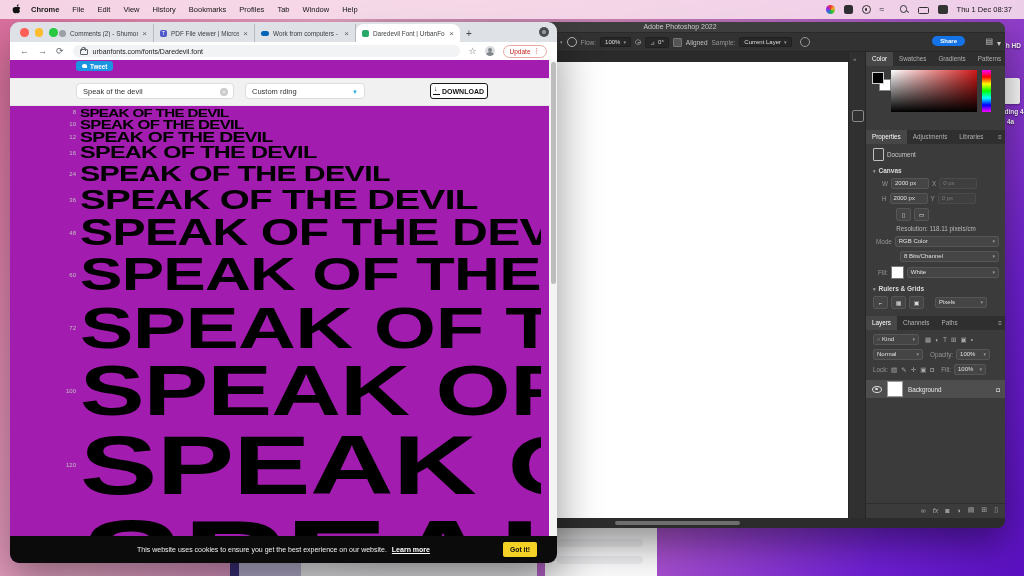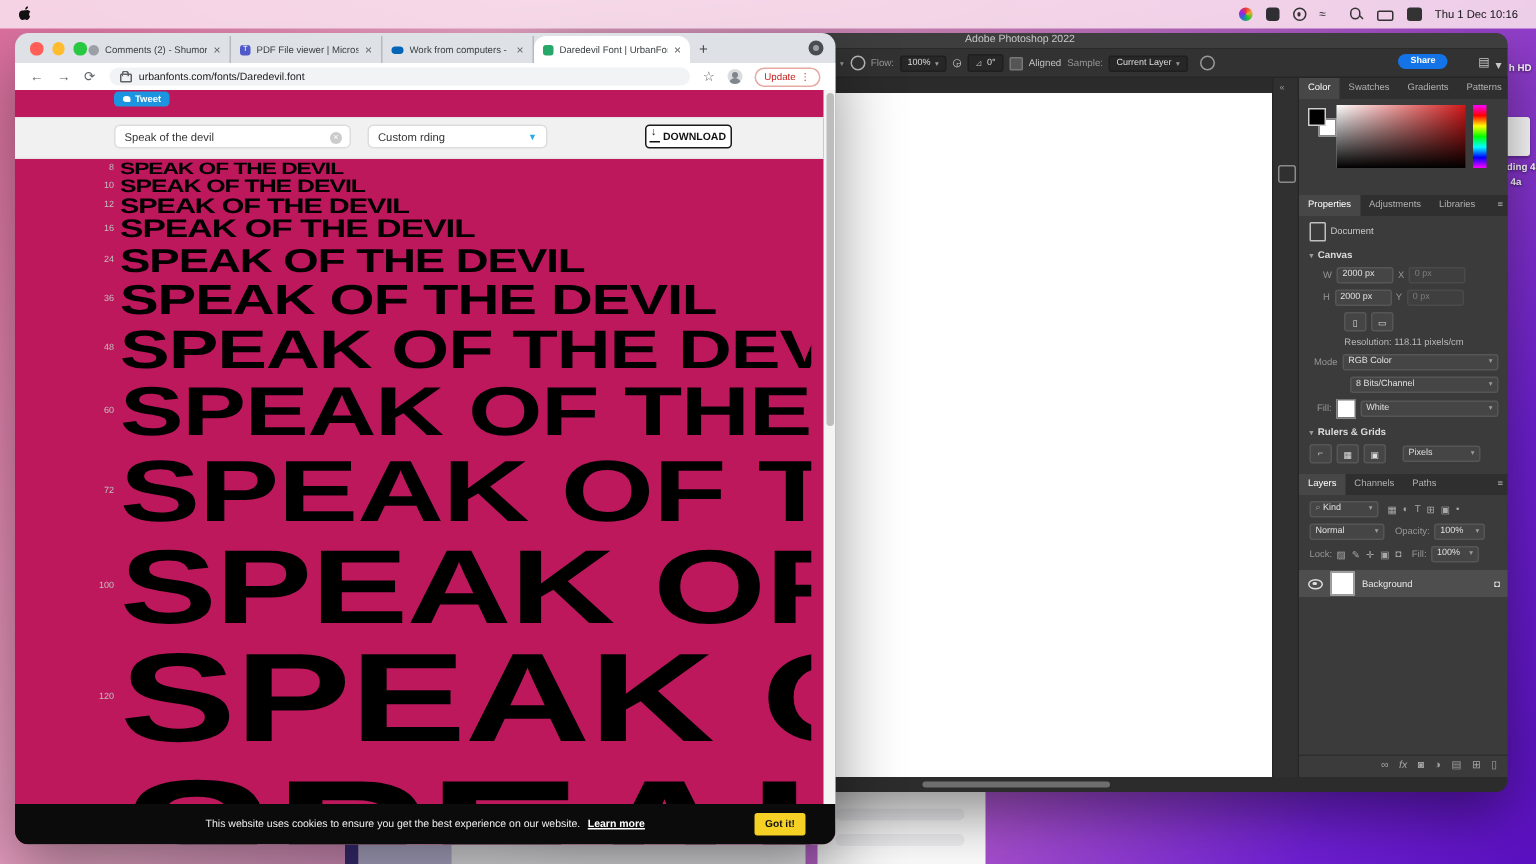--- a/index.html
+++ b/index.html
@@ -97,21 +97,21 @@
   .omnibox{flex:1;height:12px;background:#f1f3f4;border-radius:7px;display:flex;align-items:center;padding:0 7px;gap:5px}
   .lock{width:6px;height:4.5px;border:1px solid #5f6368;border-radius:1px;position:relative;margin-top:2px}
   .lock:before{content:"";position:absolute;left:0.8px;top:-3px;width:3px;height:3px;border:1px solid #5f6368;border-bottom:none;border-radius:3px 3px 0 0}
   .url{font-size:7px;color:#202124}
   .star{color:#5f6368;font-size:9px;margin-left:8px}
   .avatar{width:10px;height:10px;border-radius:50%;background:#dadce0;margin-left:8px;position:relative;overflow:hidden}
   .avatar:before{content:"";position:absolute;left:3px;top:1.5px;width:4px;height:4px;border-radius:50%;background:#80868b}
   .avatar:after{content:"";position:absolute;left:1px;top:6px;width:8px;height:5px;border-radius:4px 4px 0 0;background:#80868b}
   .update{margin-left:8px;border:1px solid #e8a9a3;border-radius:8px;color:#c5221f;font-size:6.5px;
     padding:1.5px 6px;display:flex;align-items:center;gap:3px;background:#fff}
-  .content{position:absolute;left:0;right:0;top:38px;bottom:0;background:#be185d}
+  .content{position:absolute;left:0;right:0;top:38px;bottom:0;background:#a21caf}
   .tweet{position:absolute;left:66px;top:1px;height:10px;background:#1b95e0;border-radius:3px;color:#fff;
     font-size:6.3px;font-weight:bold;display:flex;align-items:center;gap:3px;padding:0 6px}
   .bird{width:5px;height:4px;background:#fff;border-radius:60% 70% 20% 60%}
   .ptoolbar{position:absolute;left:0;right:8px;top:18px;height:26px;background:#f1f1f1;border-top:1px solid #e6e6e6;border-bottom:1px solid #e6e6e6}
   .txtinput{position:absolute;left:66px;top:4px;width:158px;height:16px;background:#fff;border:1px solid #ddd;border-radius:4px;
     font-size:7.5px;color:#333;line-height:16px;padding:0 6px;box-sizing:border-box}
   .clearx{position:absolute;right:5px;top:4px;width:8px;height:8px;border-radius:50%;background:#ccc;color:#fff;
     font-size:6px;line-height:8px;text-align:center}
   .seldd{position:absolute;left:235px;top:4px;width:120px;height:16px;background:#fff;border:1px solid #ddd;border-radius:4px;
     font-size:7.5px;color:#333;line-height:16px;padding:0 6px;box-sizing:border-box}
@@ -433,23 +433,35 @@
     <span class="gotit">Got it!</span>
   </div>
 </div>
 
 <div class="menubar">
   <span class="applelogo">
     <svg width="9" height="11" viewBox="0 0 10 12">
         <path d="M7.4 1C7 2 6.1 2.6 5.3 2.5 5.2 1.5 6 .4 7.1.1c.2.3.3.6.3.9zM5 3.1c.9 0 1.4-.4 2.2-.2 1.2.3 1.9 1.3 1.9 1.3-1 .8-1.3 2.3-.2 3.5-.4 1.1-1.2 2.5-2.1 2.5-.8 0-1-.4-1.8-.4s-1.1.4-1.9.4C2 10.2.7 8.2.7 6.2.7 4.3 2 3.3 3.2 3.3c.8 0 1.2-.2 1.8-.2z" fill="#111"></path>
       </svg>
   </span>
+  <div class="items">
+    <span class="app">Chrome</span>
+    <span>File</span>
+    <span>Edit</span>
+    <span>View</span>
+    <span>History</span>
+    <span>Bookmarks</span>
+    <span>Profiles</span>
+    <span>Tab</span>
+    <span>Window</span>
+    <span>Help</span>
+  </div>
   <div class="mb-right">
     <span class="sicon ic-color"></span>
     <span class="sicon ic-dark"></span>
     <span class="sicon ic-rec"></span>
     <span class="ic-wave">≈</span>
     <span class="sicon ic-mag"></span>
     <span class="ic-disp"></span>
     <span class="ic-cc"></span>
-    <span class="clock">Thu 1 Dec 10:16</span>
+    <span class="clock">Thu 1 Dec 08:37</span>
   </div>
 </div>
 
 </body></html>

